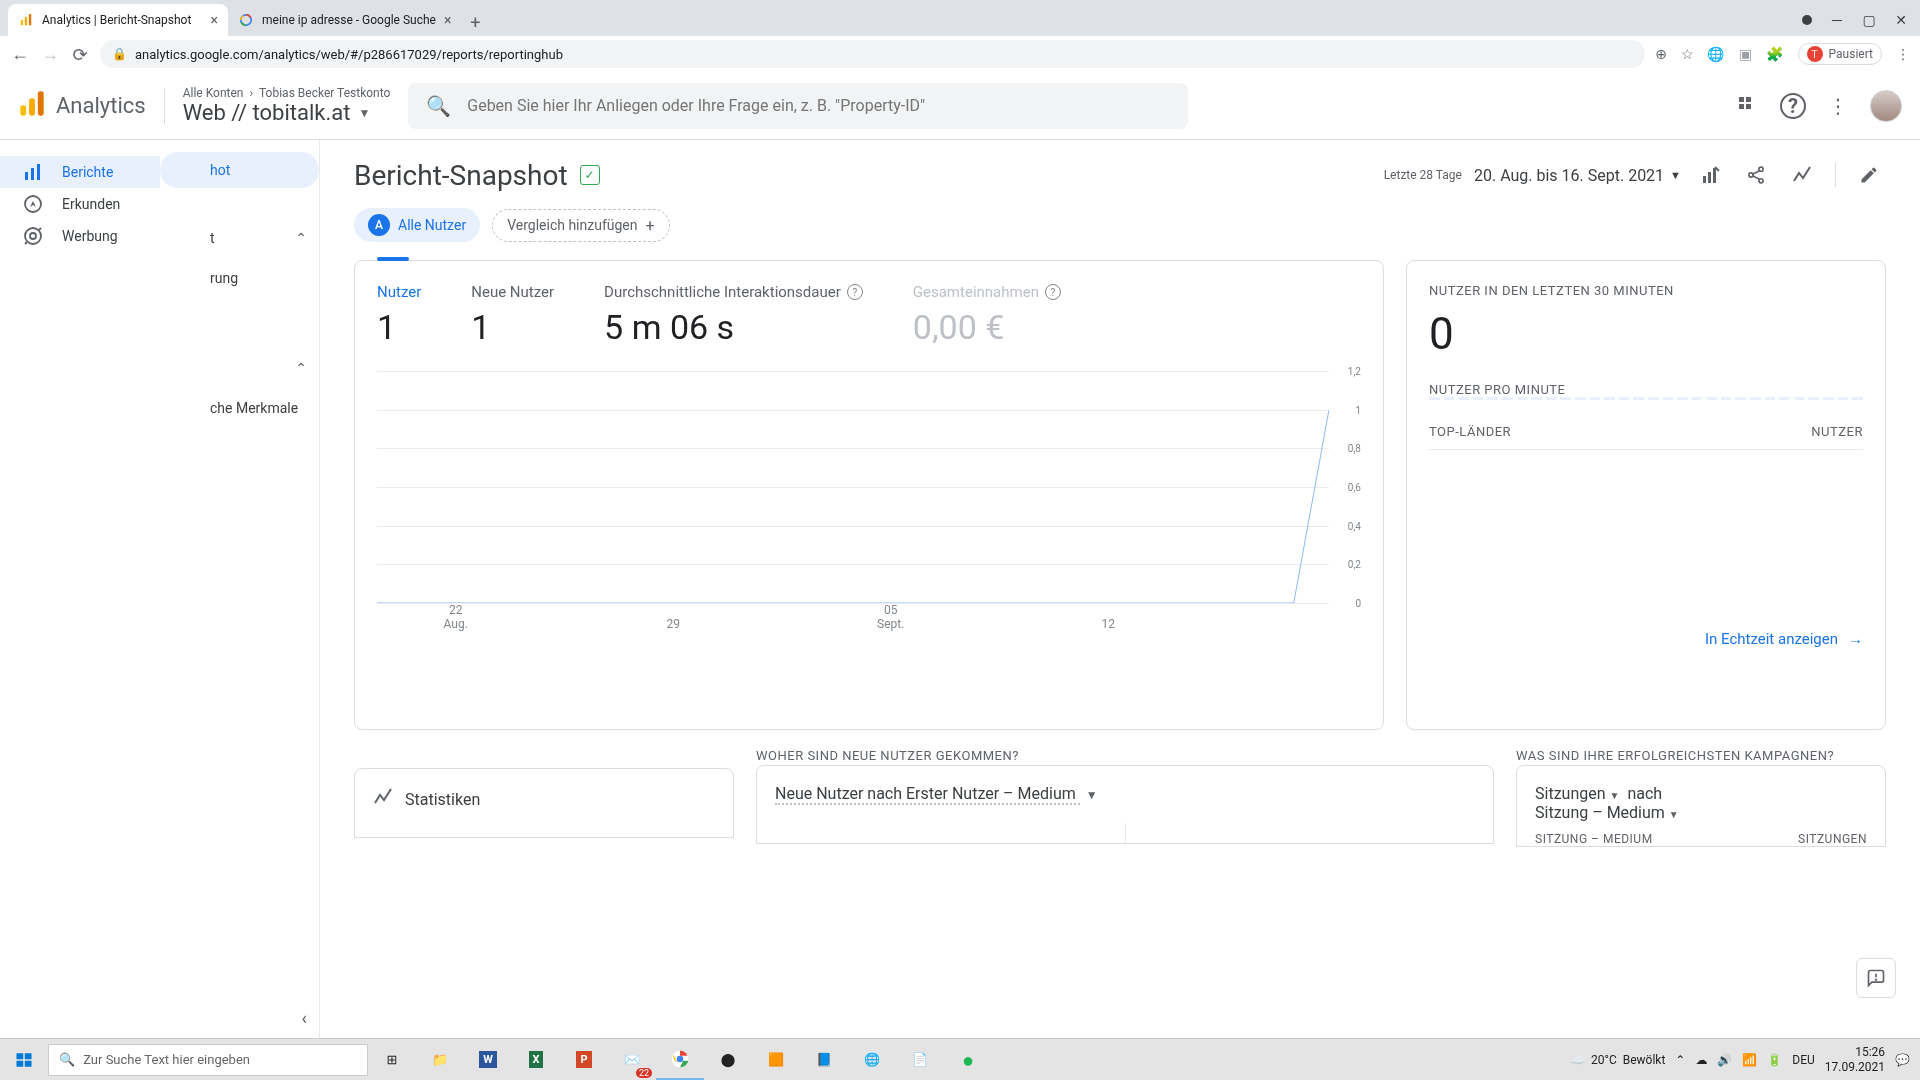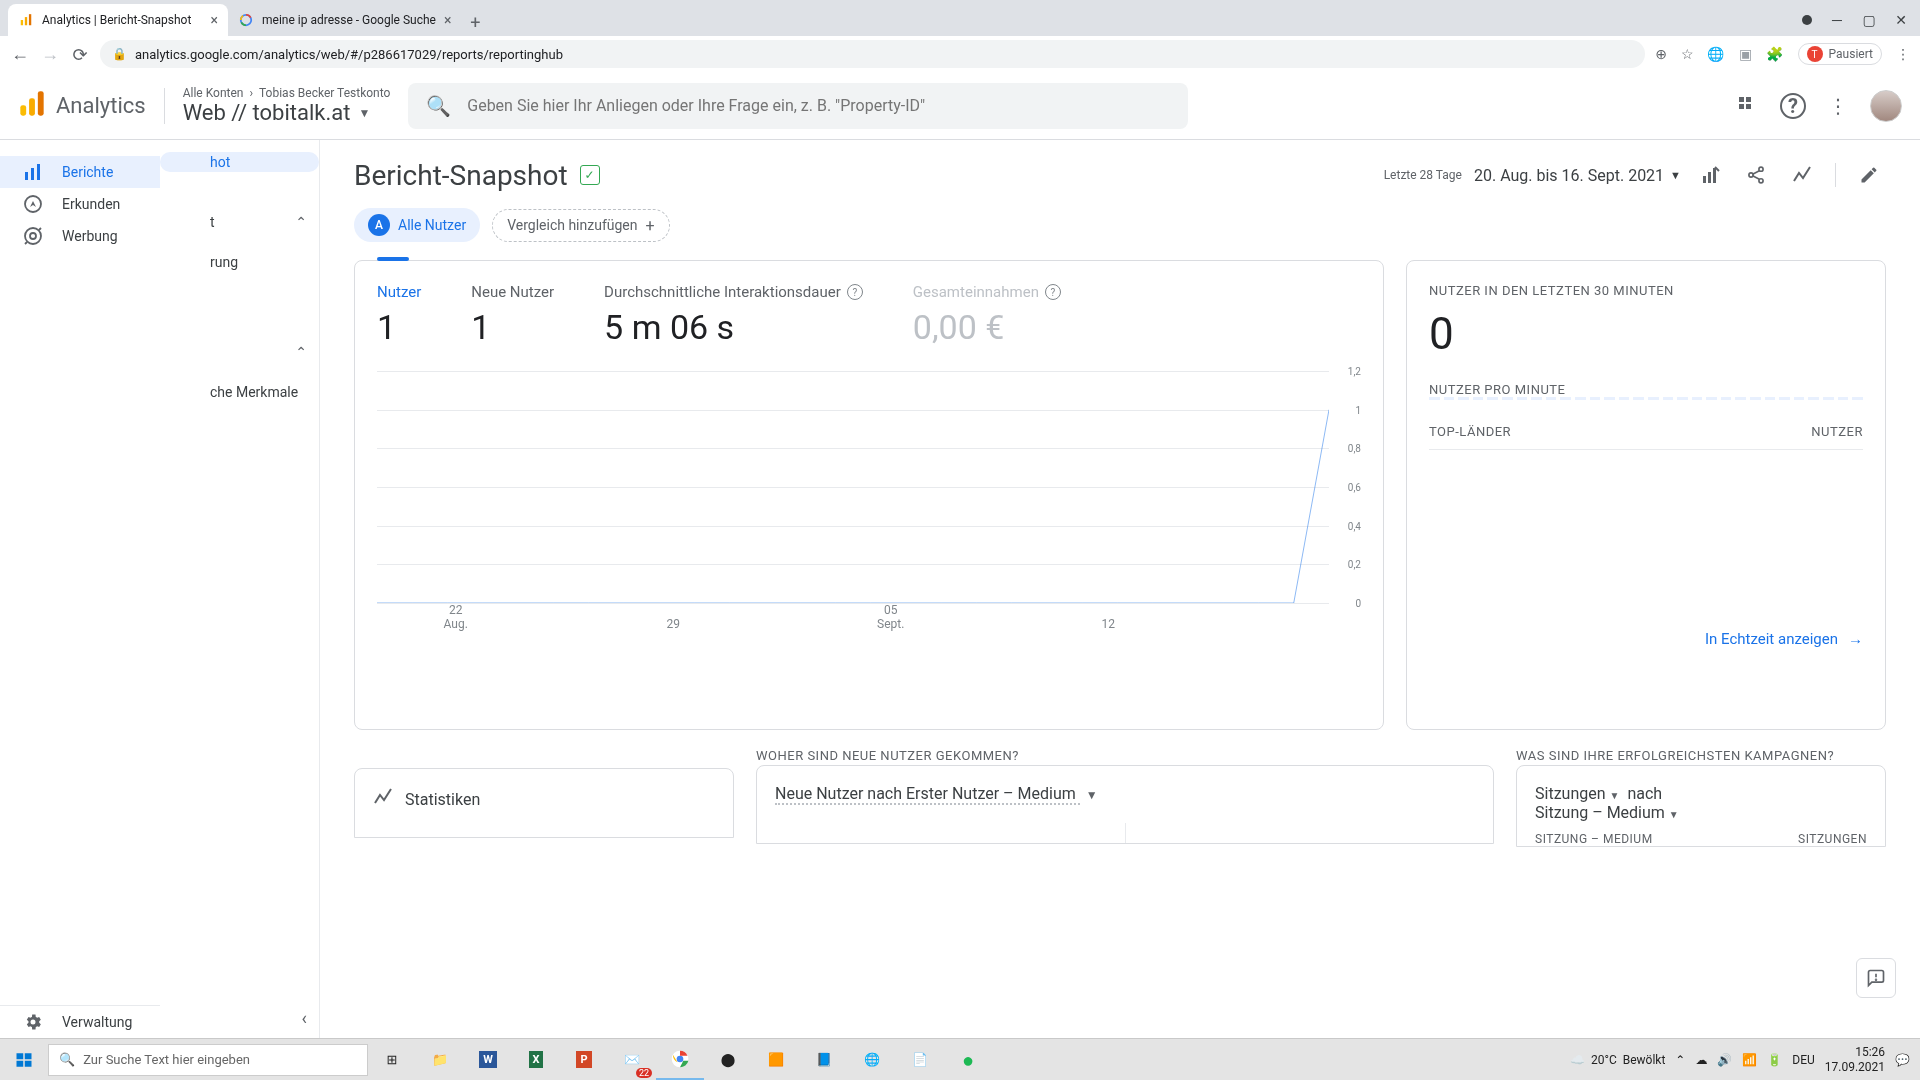--- a/index.html
+++ b/index.html
@@ -46,21 +46,21 @@
 
 .nav-rail { width:200px; border-right:1px solid #e8eaed; padding-top:16px; display:flex; flex-direction:column; }
 .nav-item { height:32px; display:flex; align-items:center; padding-left:22px; gap:18px; color:#3c4043; cursor:pointer; }
 .nav-item.selected { background:#e8f0fe; color:#1a73e8; border-radius:0 24px 24px 0; margin-right:12px; }
 .nav-item .icon { width:22px; height:22px; display:flex; align-items:center; justify-content:center; }
 .nav-spacer { flex:1; }
 .nav-bottom { border-top:1px solid #e8eaed; }
 
 
 .sub-panel { width:160px; margin-left:-40px; padding-top:12px; background:#fff; border-right:1px solid #e8eaed; overflow:hidden; position:relative; }
-.sub-pill { background:#e8f0fe; color:#1a73e8; border-radius:24px; height:20px; display:flex; align-items:center; padding-left:50px; font-size:14px; margin-bottom:30px; }
+.sub-pill { background:#e8f0fe; color:#1a73e8; border-radius:24px; height:36px; display:flex; align-items:center; padding-left:50px; font-size:14px; margin-bottom:30px; }
 .sub-line { height:40px; display:flex; align-items:center; padding-left:50px; font-size:14px; color:#3c4043; position:relative; }
 .sub-caret { position:absolute; right:12px; color:#5f6368; }
 .sub-collapse { position:absolute; bottom:10px; right:12px; color:#5f6368; font-size:18px; }
 
 
 .content { flex:1; background:#fff; overflow:hidden; position:relative; }
 .report-header { display:flex; align-items:center; padding:18px 34px 8px 34px;text-align:right; }
 .report-title-wrap { display:flex; align-items:center; gap:12px; }
 .report-title { font-size:28px; color:#3c4043; }
 .verify-badge { width:20px; height:20px; border:1.5px solid #34a853; border-radius:3px; display:flex; align-items:center; justify-content:center; color:#34a853; font-size:12px; }
@@ -263,30 +263,20 @@
       <span class="icon">
           <svg width="20" height="20" viewBox="0 0 20 20">
             <circle cx="10" cy="10" r="8" fill="none" stroke="#5f6368" stroke-width="1.8"></circle>
             <circle cx="10" cy="10" r="3" fill="none" stroke="#5f6368" stroke-width="1.8"></circle>
             <path d="M16 4l2-2M2 18l2-2" stroke="#5f6368" stroke-width="1.8"></path>
           </svg>
         </span>
       <span>Werbung</span>
     </div>
     <div class="nav-spacer"></div>
-    <div class="nav-bottom">
-      <div class="nav-item">
-        <span class="icon">
-            <svg width="20" height="20" viewBox="0 0 24 24">
-              <path fill="#5f6368" d="M19.4 13a7.5 7.5 0 000-2l2-1.6-2-3.4-2.4 1a7.4 7.4 0 00-1.7-1L15 3h-4l-.3 2.9a7.4 7.4 0 00-1.7 1l-2.4-1-2 3.4L6.6 11a7.5 7.5 0 000 2l-2 1.6 2 3.4 2.4-1c.5.4 1.1.7 1.7 1L11 21h4l.3-2.9c.6-.3 1.2-.6 1.7-1l2.4 1 2-3.4zM12 15a3 3 0 110-6 3 3 0 010 6z"></path>
-            </svg>
-          </span>
-        <span>Verwaltung</span>
-      </div>
-    </div>
   </div>
 
   <div class="sub-panel">
     <div class="sub-pill">
         <span>hot</span>
       </div>
     <div class="sub-line">
       <span>t</span>
       <span class="sub-caret">⌃</span>
     </div>

